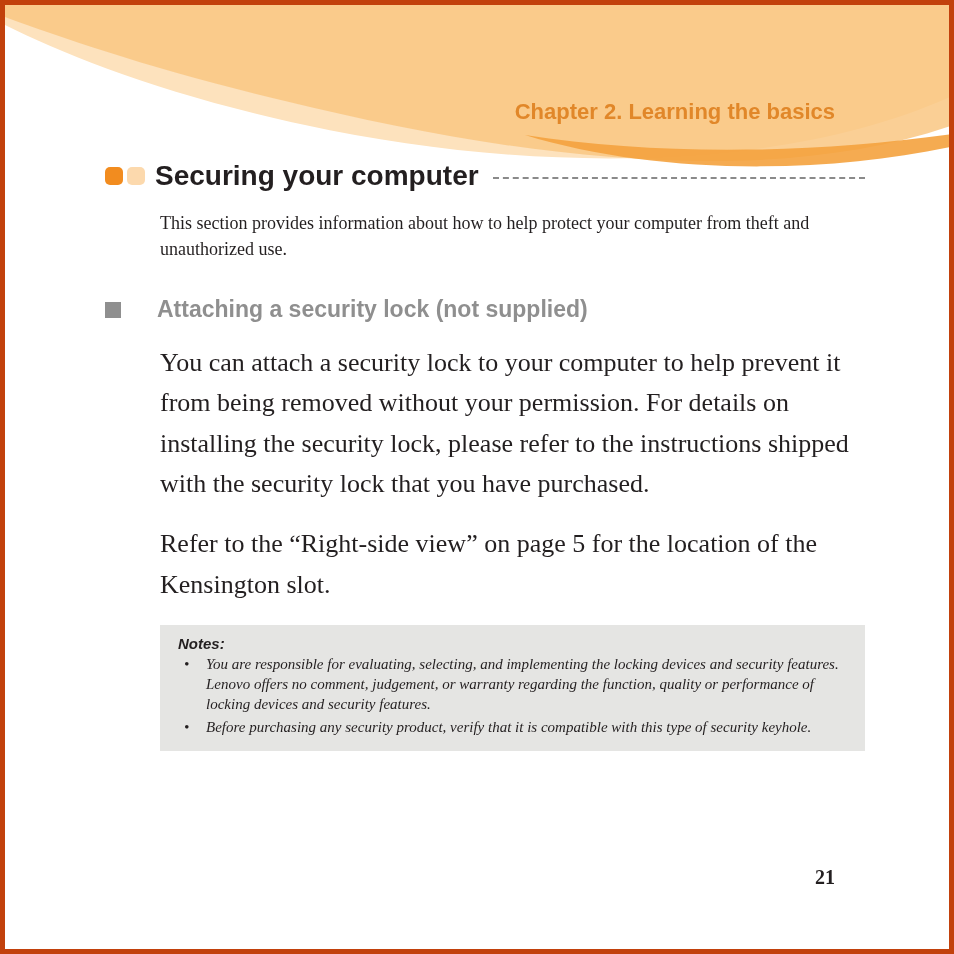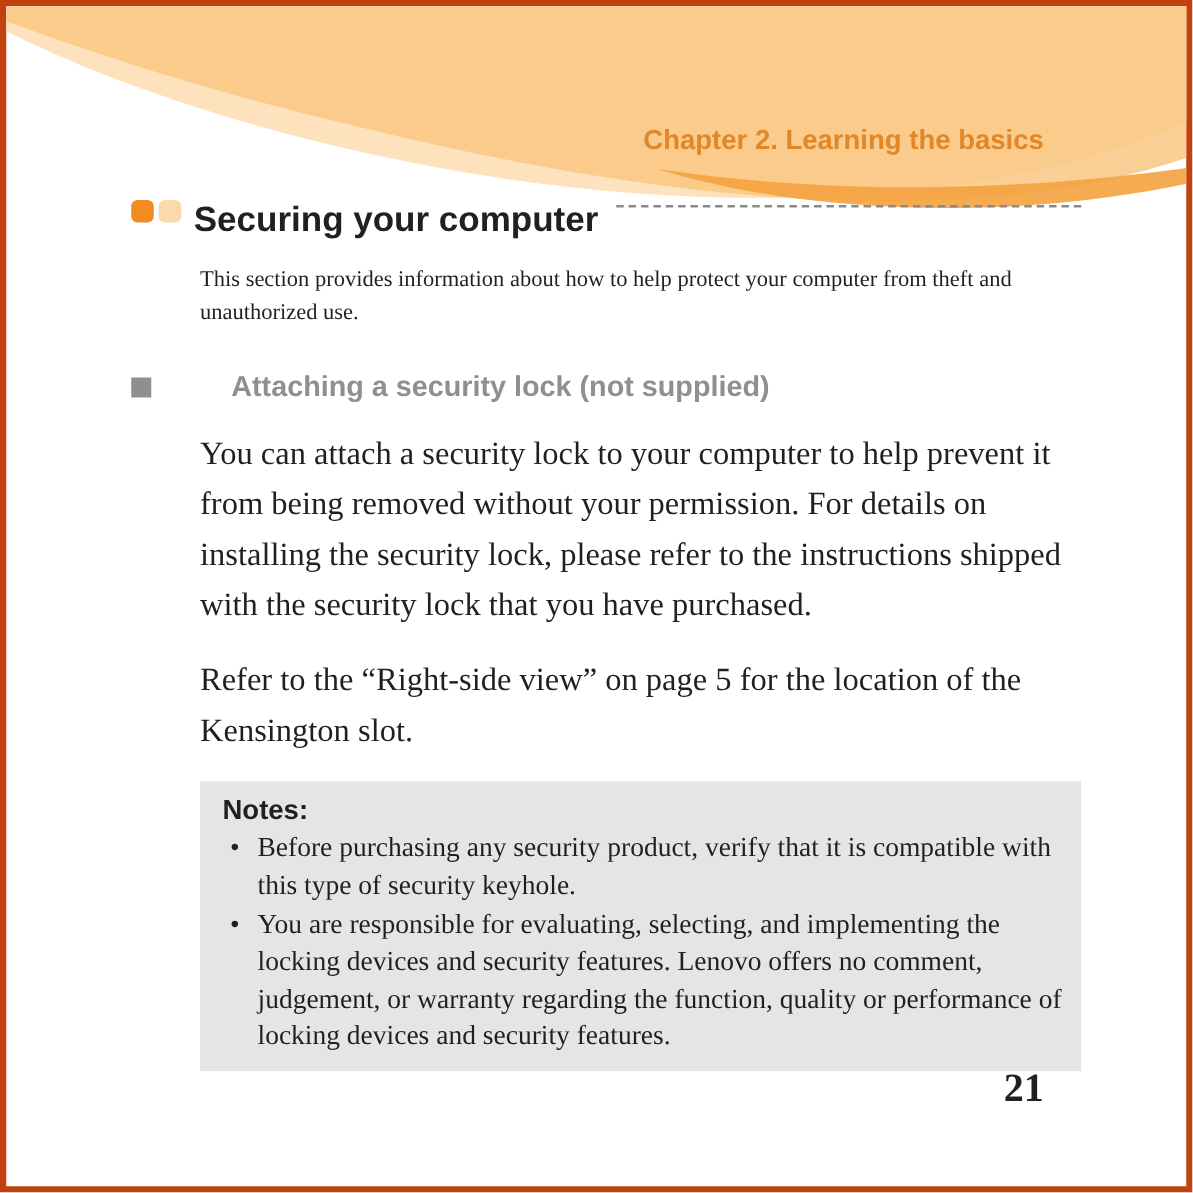--- a/index.html
+++ b/index.html
@@ -1,36 +1,36 @@
 <!DOCTYPE html>
 <html><head>
 <meta charset="utf-8">
 <style>
   html,body{margin:0;padding:0;width:954px;height:954px;background:#fff;font-family:Georgia,"Times New Roman",serif;color:#231f20;}
   .page{position:relative;width:954px;height:954px;overflow:hidden;border:5px solid #c2410c;box-sizing:border-box;}
   .swoosh{position:absolute;top:0;left:0;width:954px;height:200px;}
   .chapter-header{position:absolute;top:94px;right:114px;font-family:Arial,Helvetica,sans-serif;font-weight:bold;color:#e18729;font-size:22px;}
   .content{position:absolute;top:155px;left:100px;width:760px;}
-  .sec-title-row{display:flex;align-items:flex-start;margin-bottom:18px;}
+  .sec-title-row{display:flex;align-items:center;margin-bottom:18px;}
   .bullet-pair{display:flex;gap:4px;margin-right:10px;}
   .bullet-a{width:18px;height:18px;border-radius:5px;background:#f28c1f;}
   .bullet-b{width:18px;height:18px;border-radius:5px;background:#fcd9ad;}
   .sec-title{font-family:Arial,Helvetica,sans-serif;font-weight:bold;font-size:28px;color:#231f20;margin-right:14px;white-space:nowrap;}
   .rule{flex:1;border-top:2px dashed #8a8a8a;height:0;margin-top:4px;}
   .intro{margin-left:55px;font-size:18px;line-height:1.45;margin-bottom:34px;}
-  .sub-row{display:flex;align-items:center;margin-bottom:20px;gap:28px;}
+  .sub-row{display:flex;align-items:center;margin-bottom:20px;}
   .sq-bullet{width:16px;height:16px;background:#8f8f8f;margin-right:36px;}
   .sub-title{font-family:Arial,Helvetica,sans-serif;font-weight:bold;font-size:23px;color:#8f8f8f;}
   .body-text{margin-left:55px;font-size:26px;line-height:1.55;margin-bottom:20px;}
-  .notes-box{margin-left:55px;background:#e5e5e3;padding:10px 14px 14px 18px;font-size:22px;}
+  .notes-box{margin-left:55px;background:#e5e5e3;padding:10px 14px 14px 18px;font-size:15px;font-style:italic;}
   .notes-title{font-family:Arial,Helvetica,sans-serif;font-weight:bold;margin-bottom:2px;}
   .notes-list{margin:0;padding:0;list-style:none;}
   .notes-list li{position:relative;padding-left:28px;line-height:1.35;margin-top:2px;}
   .notes-list li::before{content:"•";position:absolute;left:6px;top:0;}
-  .page-num{position:absolute;bottom:60px;right:114px;font-family:Georgia,serif;font-weight:bold;font-size:32px;}
+  .page-num{position:absolute;bottom:60px;right:114px;font-family:Georgia,serif;font-weight:bold;font-size:20px;}
 </style>
 </head>
 <body>
 
 <div class="page">
 
   <svg class="swoosh" viewBox="0 0 954 200" preserveAspectRatio="none">
     <path d="M0,0 L954,0 L954,88 C780,170 520,168 300,120 C160,90 60,50 0,20 Z" fill="#fde2bd"></path>
     <path d="M0,0 L954,0 L954,118 C760,188 500,150 280,96 C150,65 60,34 0,12 Z" fill="#f9c783" opacity="0.85"></path>
     <path d="M954,128 C800,150 650,150 520,130 C650,170 820,170 954,140 Z" fill="#f4a23e" opacity="0.9"></path>
@@ -55,21 +55,21 @@
       <span class="sq-bullet"></span>
       <span class="sub-title">Attaching a security lock (not supplied)</span>
     </div>
 
     <div class="body-text">You can attach a security lock to your computer to help prevent it from being removed without your permission. For details on installing the security lock, please refer to the instructions shipped with the security lock that you have purchased.</div>
     <div class="body-text">Refer to the “Right-side view” on page 5 for the location of the Kensington slot.</div>
 
     <div class="notes-box">
       <div class="notes-title">Notes:</div>
       <ul class="notes-list">
+        <li>You are responsible for evaluating, selecting, and implementing the locking devices and security features. Lenovo offers no comment, judgement, or warranty regarding the function, quality or performance of locking devices and security features.</li>
         <li>Before purchasing any security product, verify that it is compatible with this type of security keyhole.</li>
-        <li>You are responsible for evaluating, selecting, and implementing the locking devices and security features. Lenovo offers no comment, judgement, or warranty regarding the function, quality or performance of locking devices and security features.</li>
       </ul>
     </div>
 
   </div>
 
   <div class="page-num">21</div>
 </div>
 
 </body></html>

